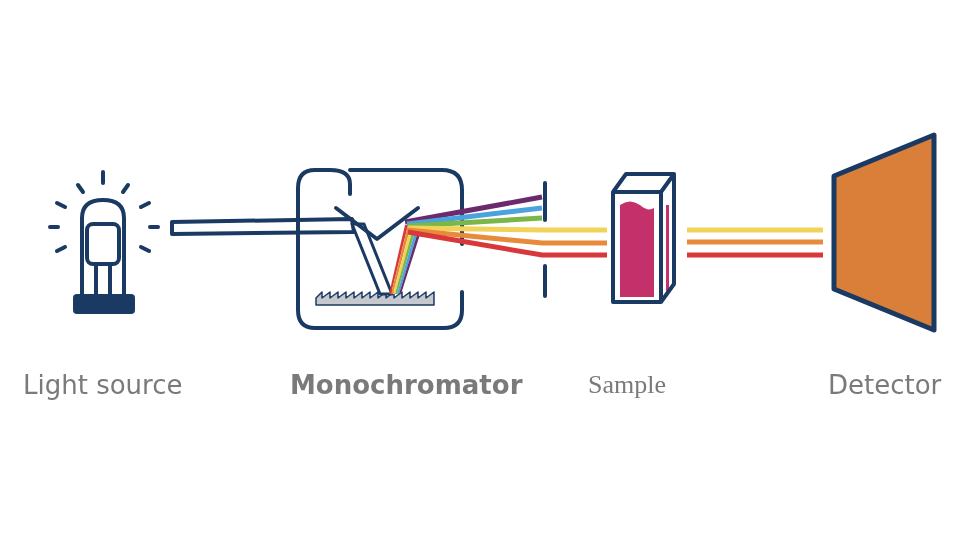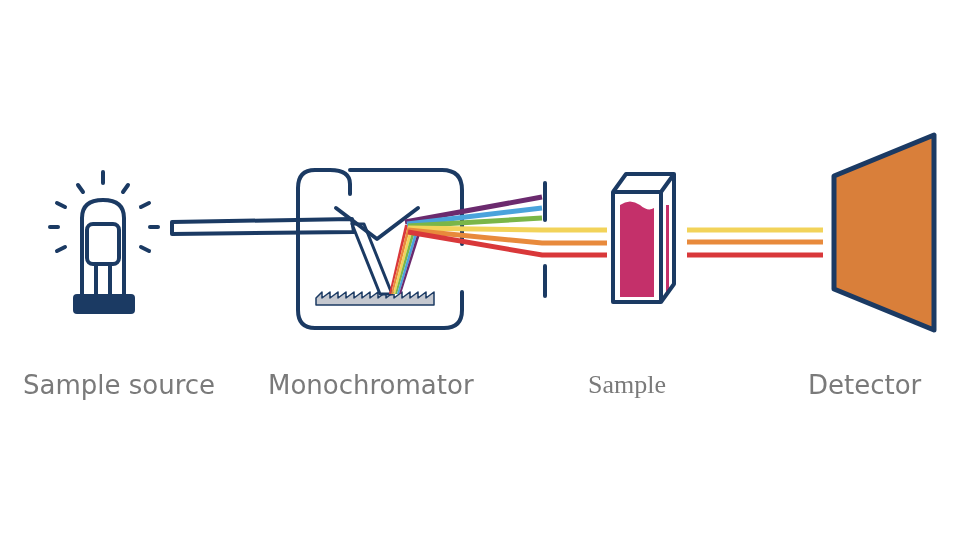--- a/index.html
+++ b/index.html
@@ -79,16 +79,16 @@
     <line x1="687" y1="230" x2="823" y2="230" stroke="#f2d35a"></line>
     <line x1="687" y1="242" x2="823" y2="242" stroke="#e88a3c"></line>
     <line x1="687" y1="255" x2="823" y2="255" stroke="#d9383a"></line>
   </g>
 
   <g>
     <polygon points="834,176 934,135 934,330 834,289" fill="#d97f3a" stroke="#1b3a63" stroke-width="5" stroke-linejoin="round"></polygon>
   </g>
 </svg>
 
-<div class="label" style="left:23px;">Sample source</div>
-<div class="label" style="left:268px;">Monochromator</div>
+<div class="label" style="left:23px;">Light source</div>
+<div class="label" style="left:290px;font-weight:bold;">Monochromator</div>
 <div class="label" style="left:588px;font-family:Liberation Serif, serif;">Sample</div>
-<div class="label" style="left:808px;">Detector</div>
+<div class="label" style="left:828px;">Detector</div>
 
 </body></html>

